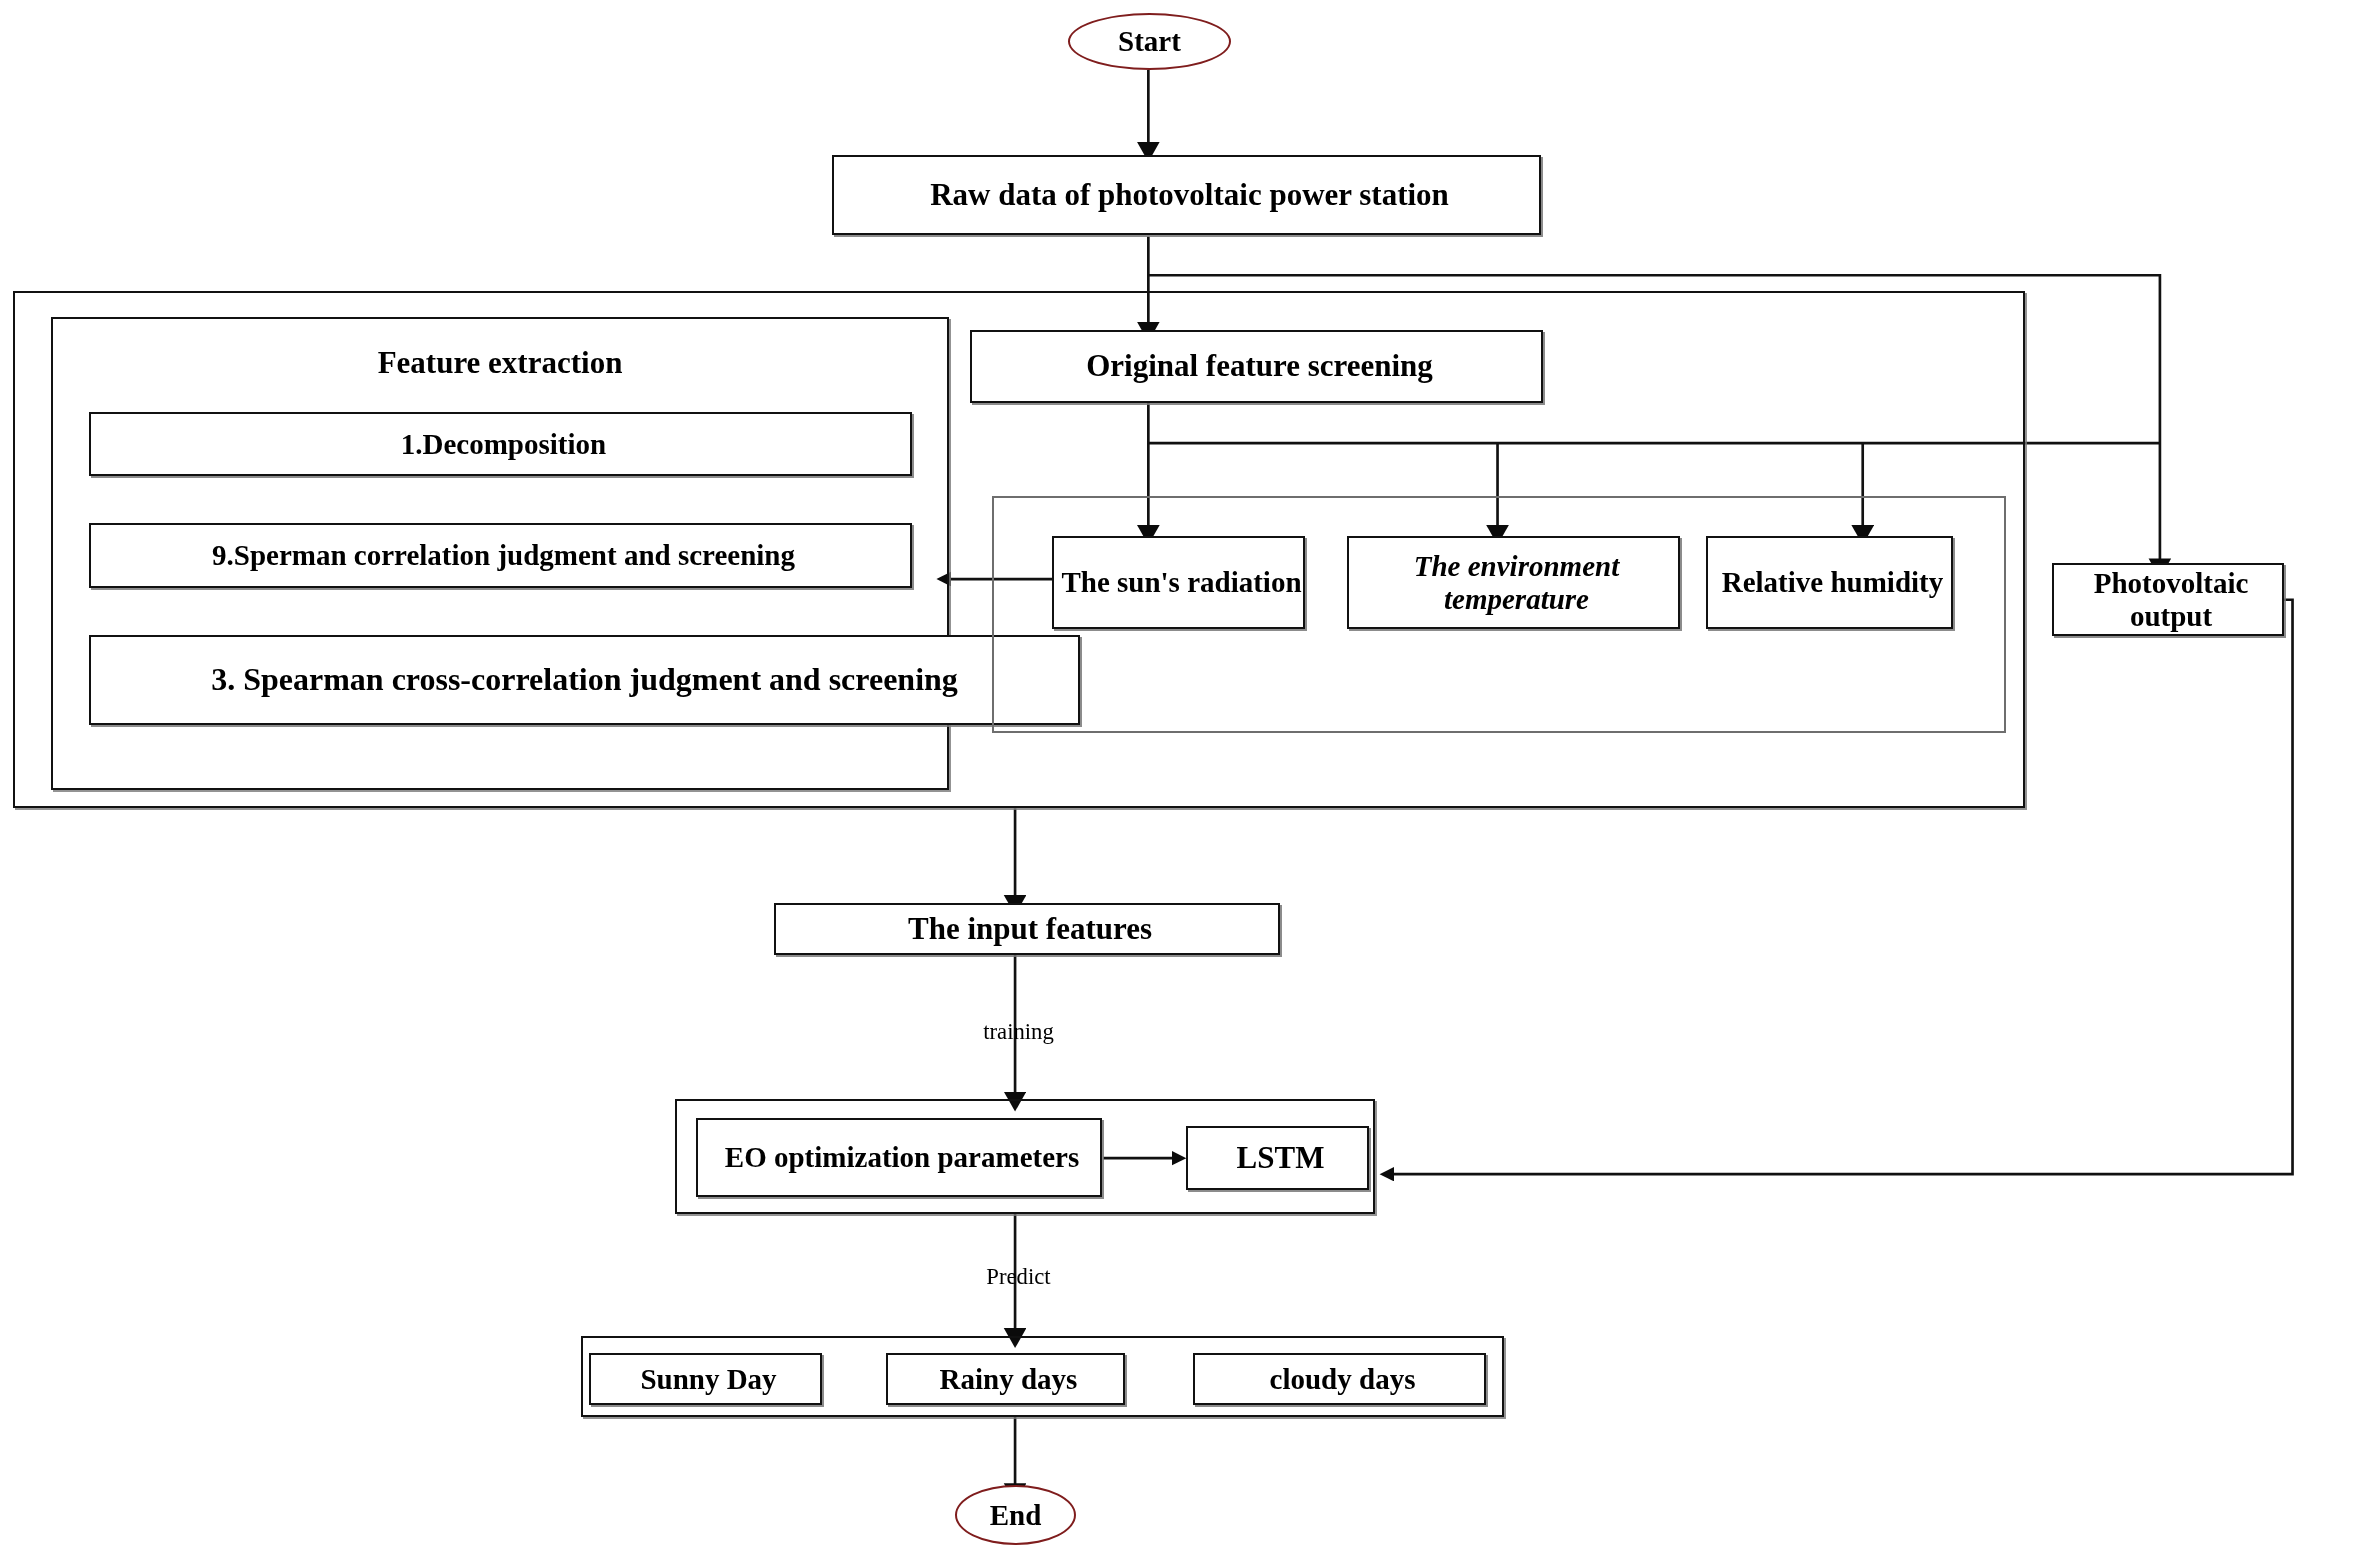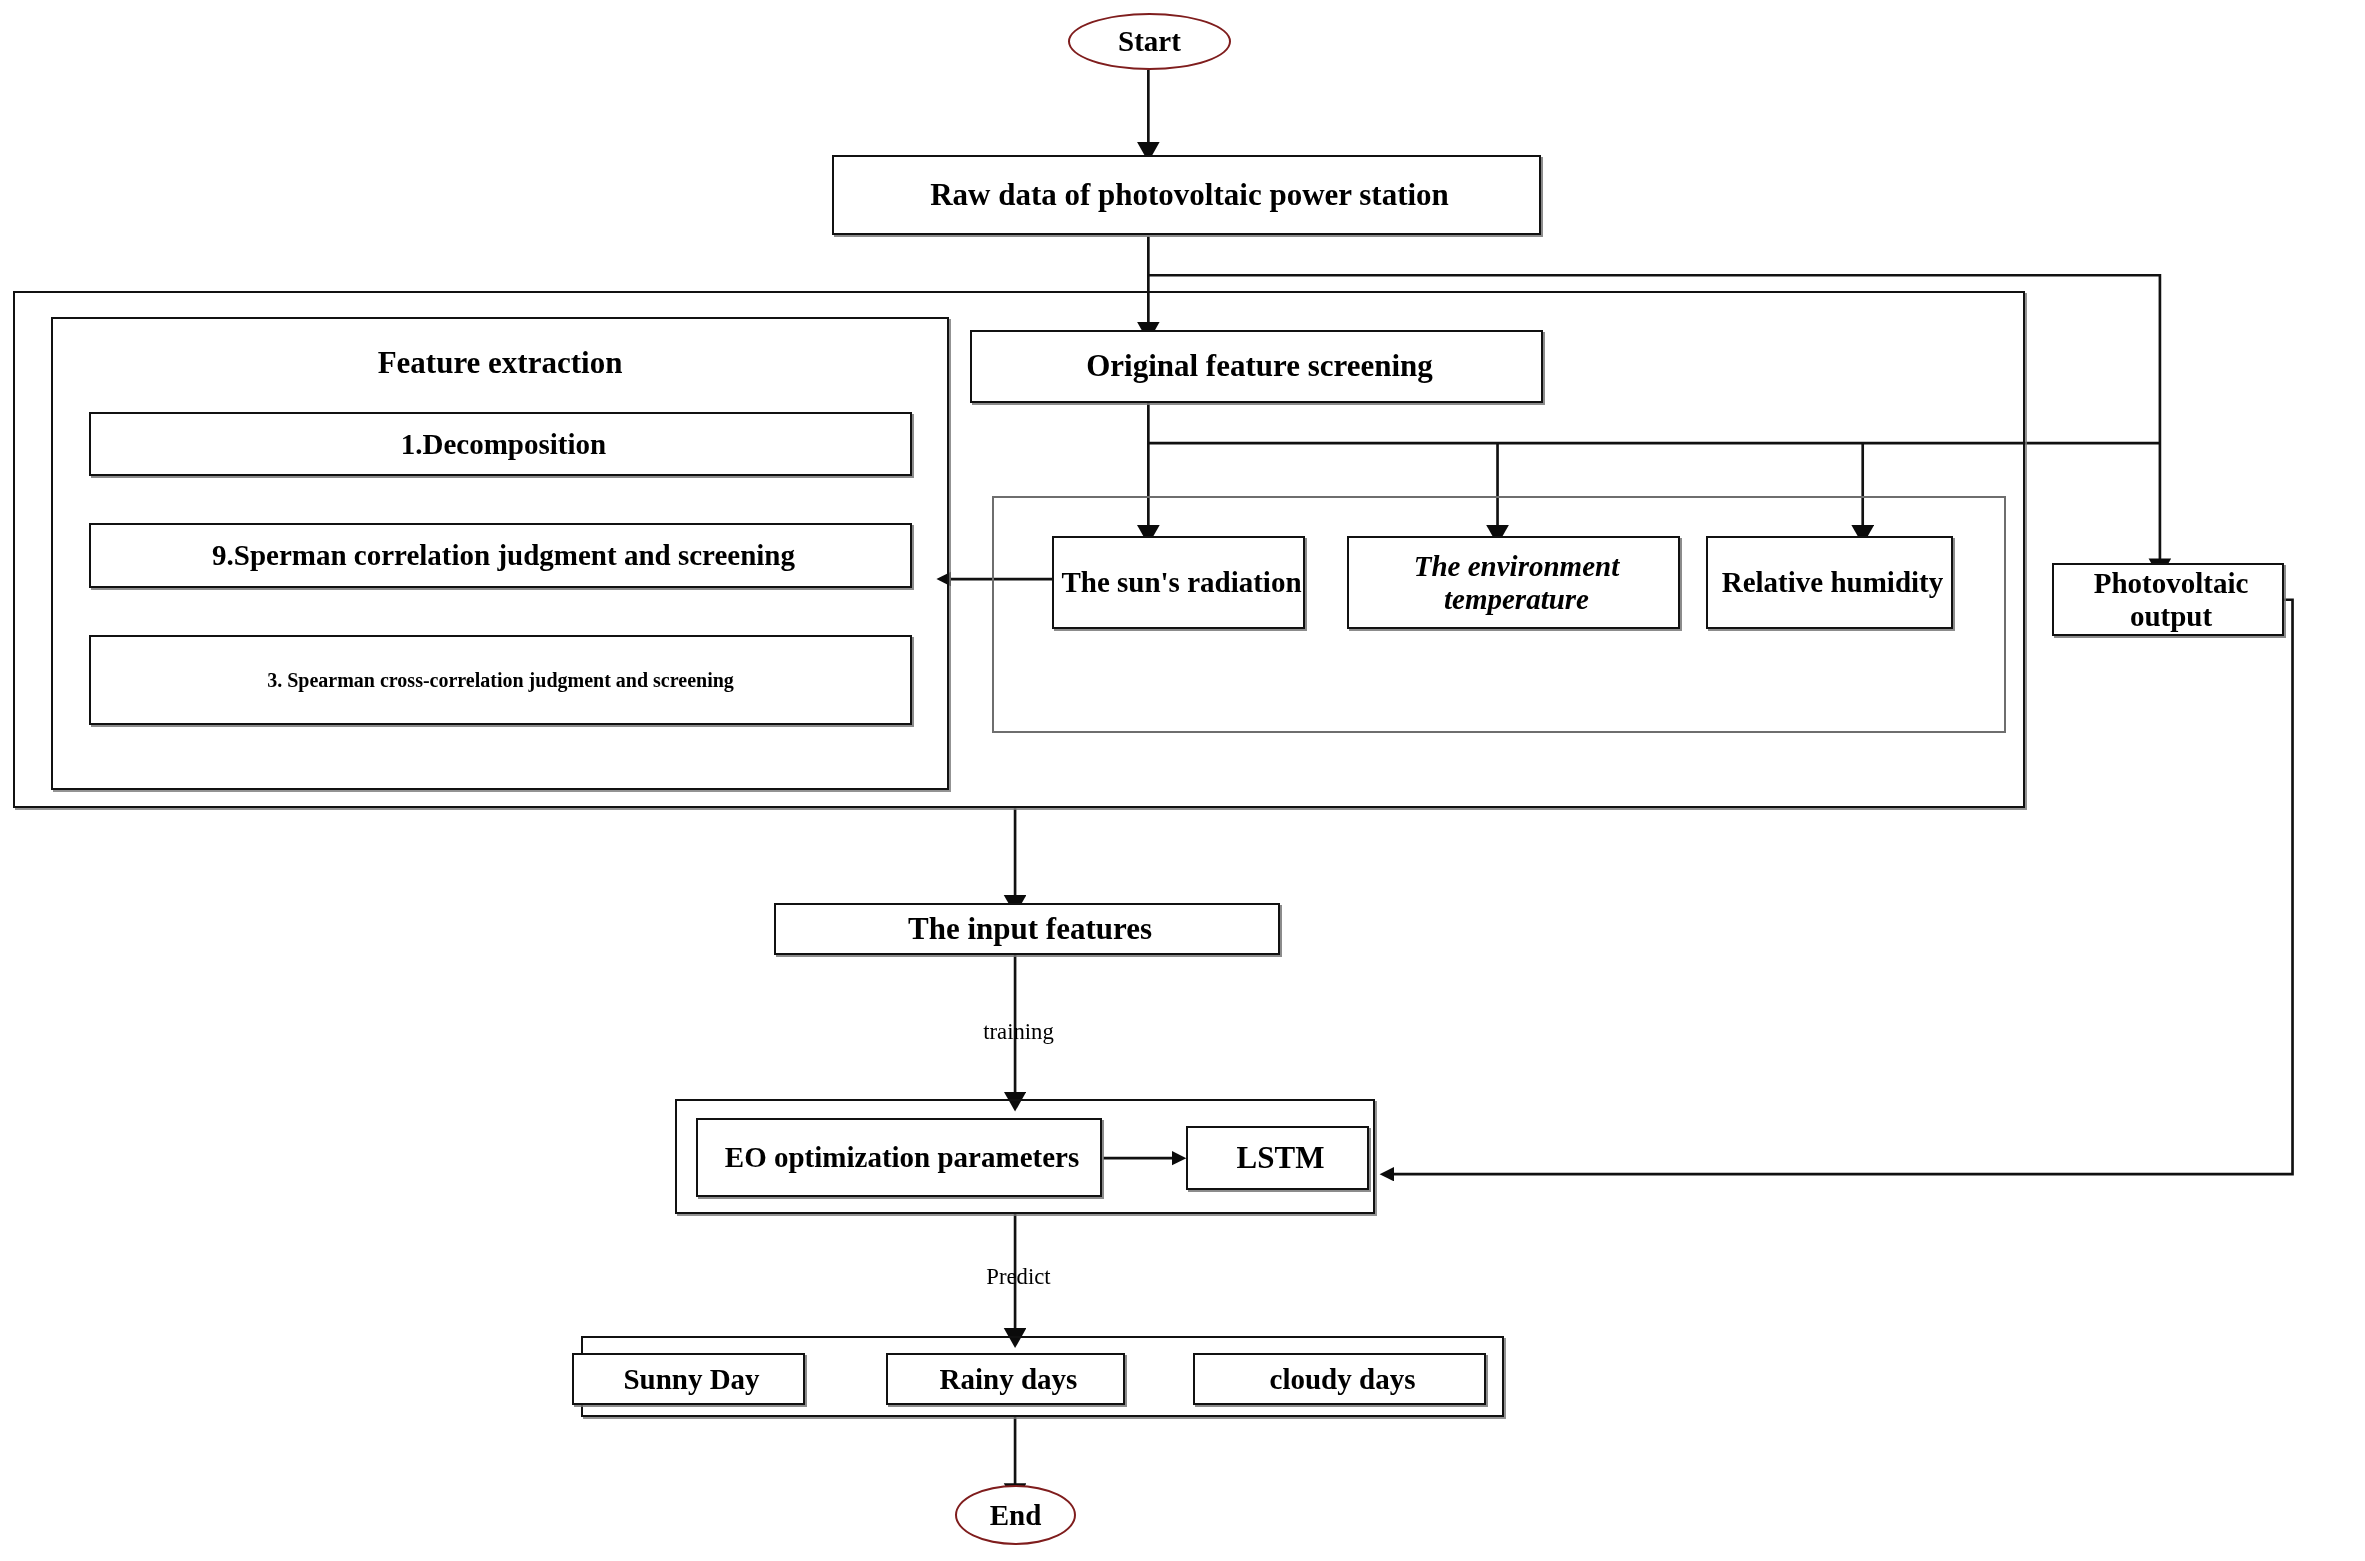--- a/index.html
+++ b/index.html
@@ -83,21 +83,21 @@
   </div>
 
   <div class="node boxed" style="left:89px;top:412px;width:823px;height:64px;font-size:29px;">
     <span>1.Decomposition</span>
   </div>
 
   <div class="node boxed" style="left:89px;top:523px;width:823px;height:65px;font-size:29px;">
     <span>9.Sperman correlation judgment and screening</span>
   </div>
 
-  <div class="node boxed" style="left:89px;top:635px;width:823px;height:90px;font-size:20px;padding:0 17.3px;">
+  <div class="node boxed" style="left:89px;top:635px;width:991px;height:90px;font-size:32px;padding:0 17.3px;">
     <span>3. Spearman cross-correlation judgment and screening</span>
   </div>
 
   <div class="node boxed" style="left:970px;top:330px;width:573px;height:73px;font-size:31px;">
     <span>Original feature screening</span>
   </div>
 
   <div class="plain-container" style="left:992px;top:496px;width:1014px;height:237px;"></div>
 
   <div class="node boxed" style="left:1052px;top:536px;width:253px;height:93px;font-size:29px;">
@@ -133,21 +133,21 @@
   <div class="node boxed" style="left:1186px;top:1126px;width:183px;height:64px;font-size:31px;">
     <span>LSTM</span>
   </div>
 
   <div class="edge-label" style="left:915px;top:1253px;width:207px;font-size:22.7px;">
     <span>Predict</span>
   </div>
 
   <div class="container" style="left:581px;top:1336px;width:923px;height:81px;"></div>
 
-  <div class="node boxed" style="left:572px;top:1353px;width:233px;height:52px;font-size:29px;">
+  <div class="node boxed" style="left:589px;top:1353px;width:233px;height:52px;font-size:29px;">
     <span>Sunny Day</span>
   </div>
 
   <div class="node boxed" style="left:886px;top:1353px;width:239px;height:52px;font-size:29px;">
     <span>Rainy days</span>
   </div>
 
   <div class="node boxed" style="left:1193px;top:1353px;width:293px;height:52px;font-size:29px;">
     <span>cloudy days</span>
   </div>

